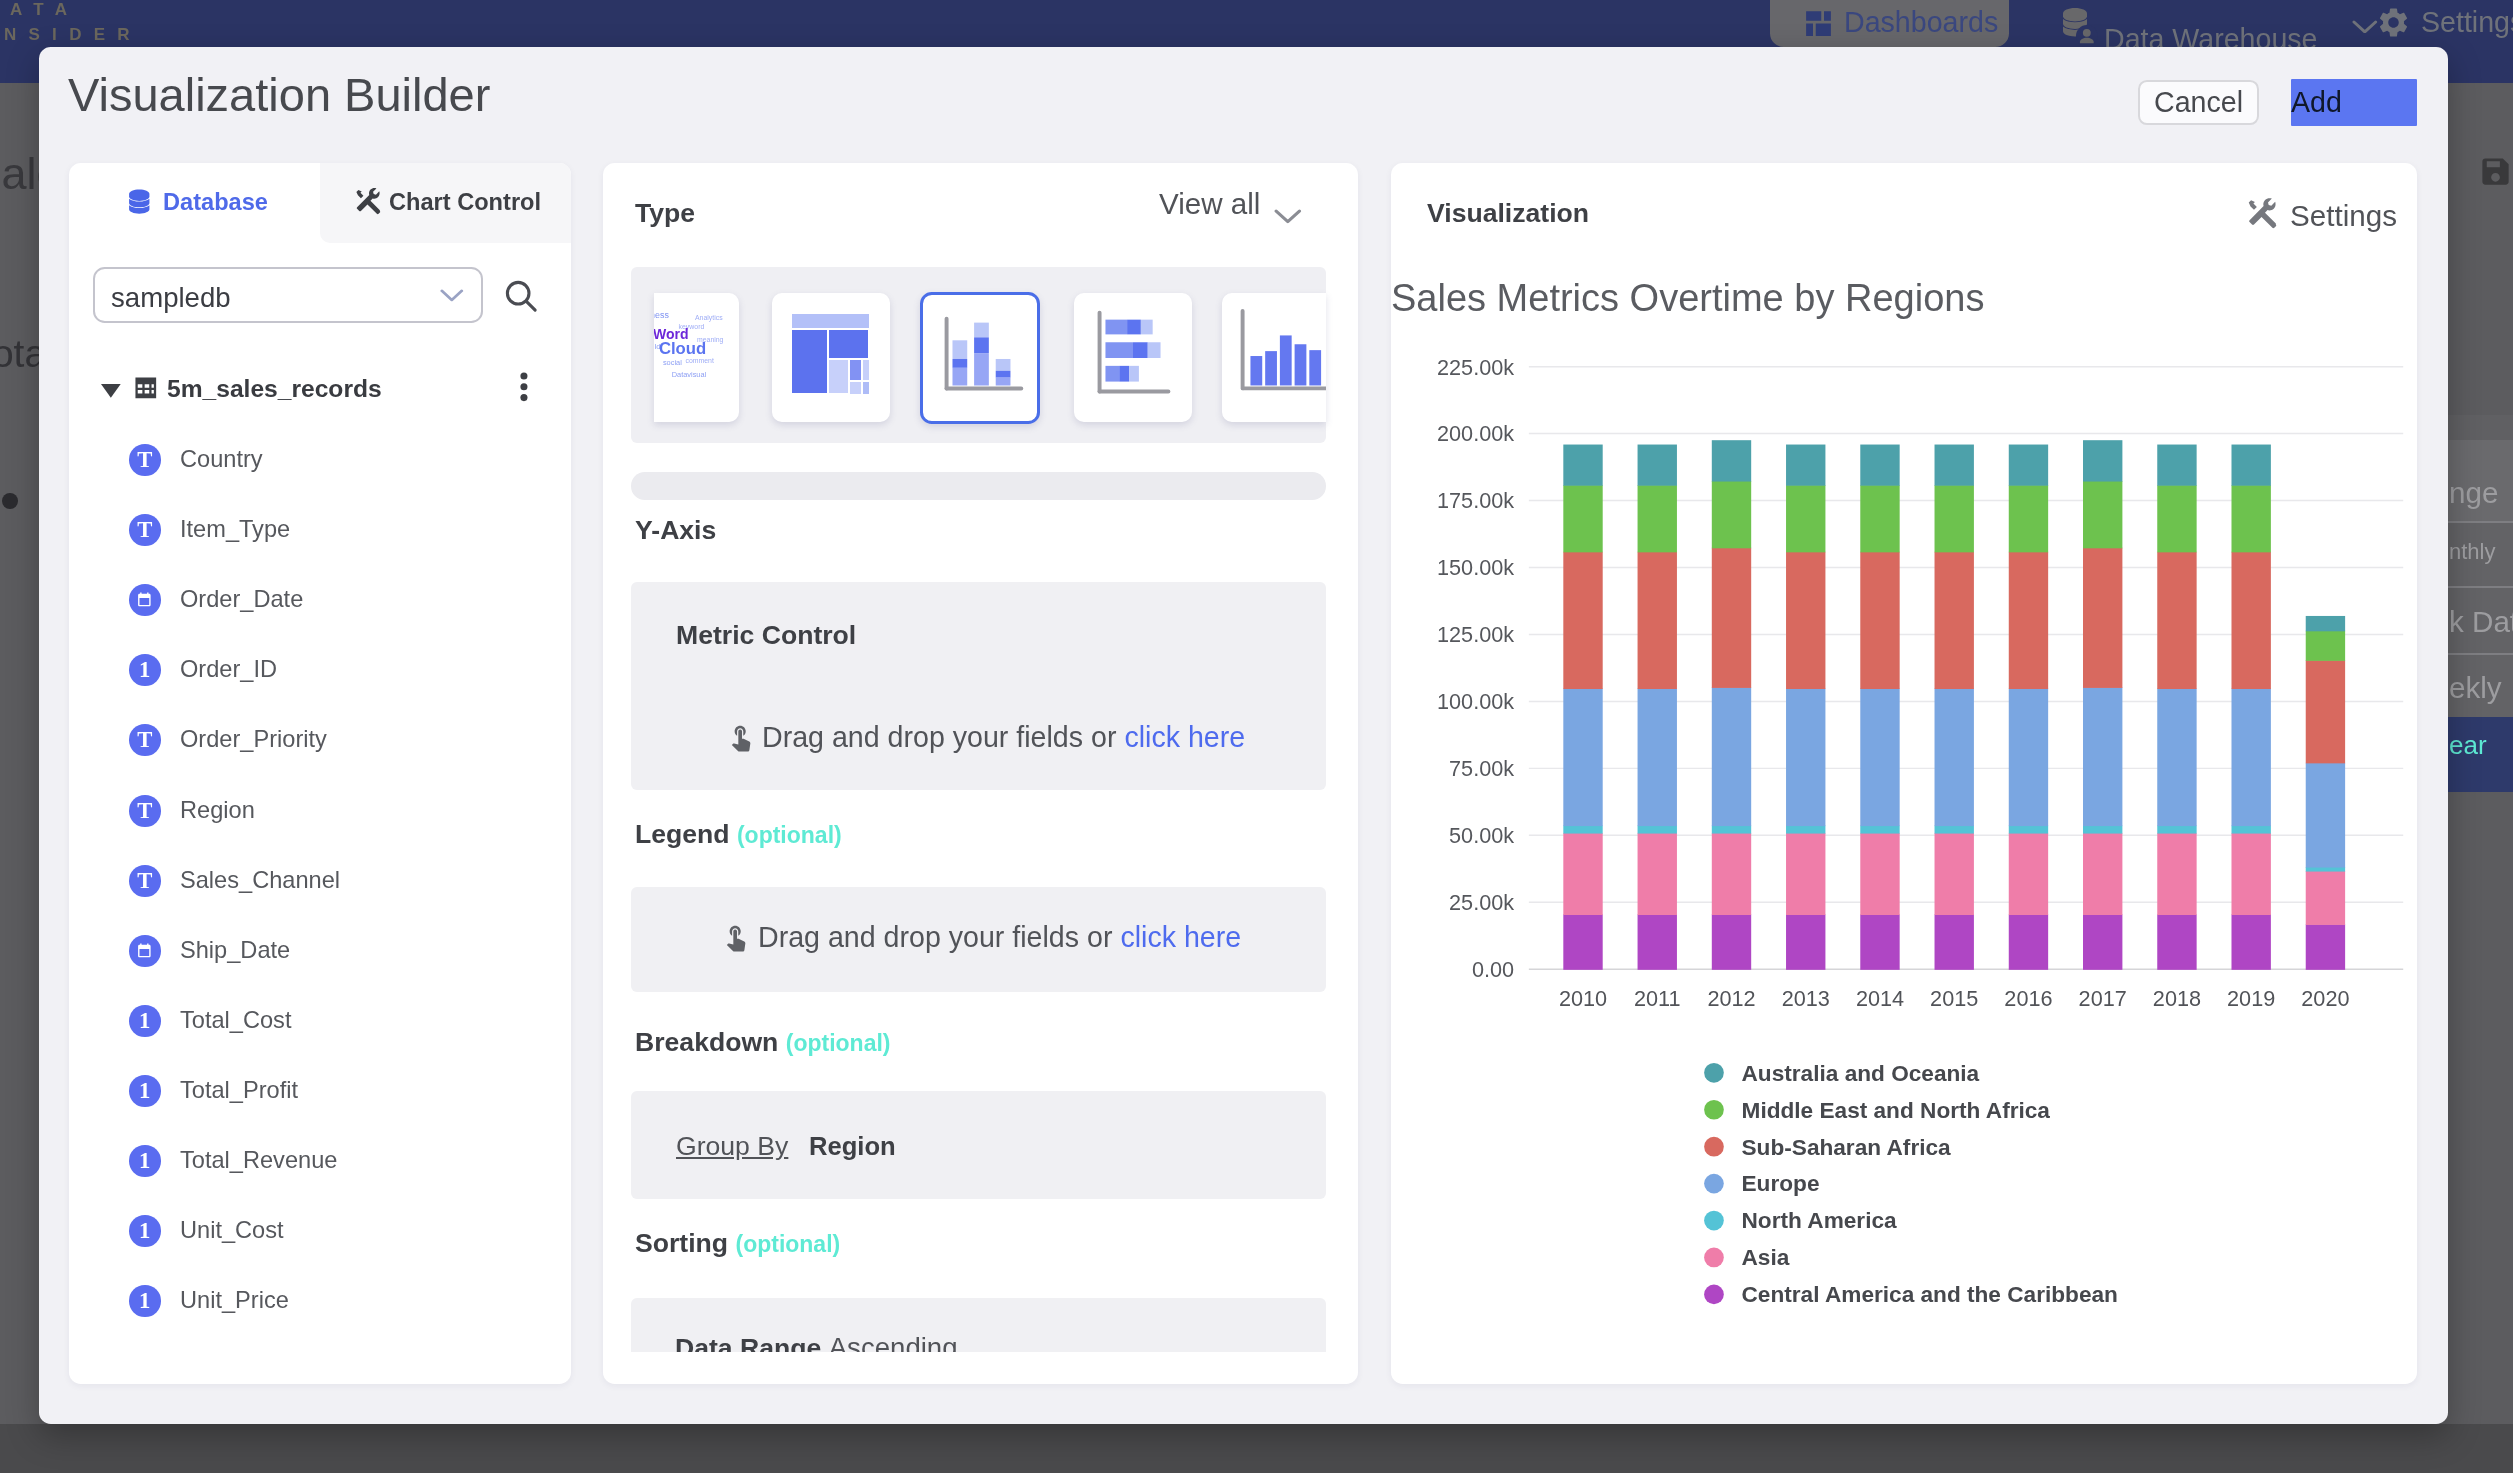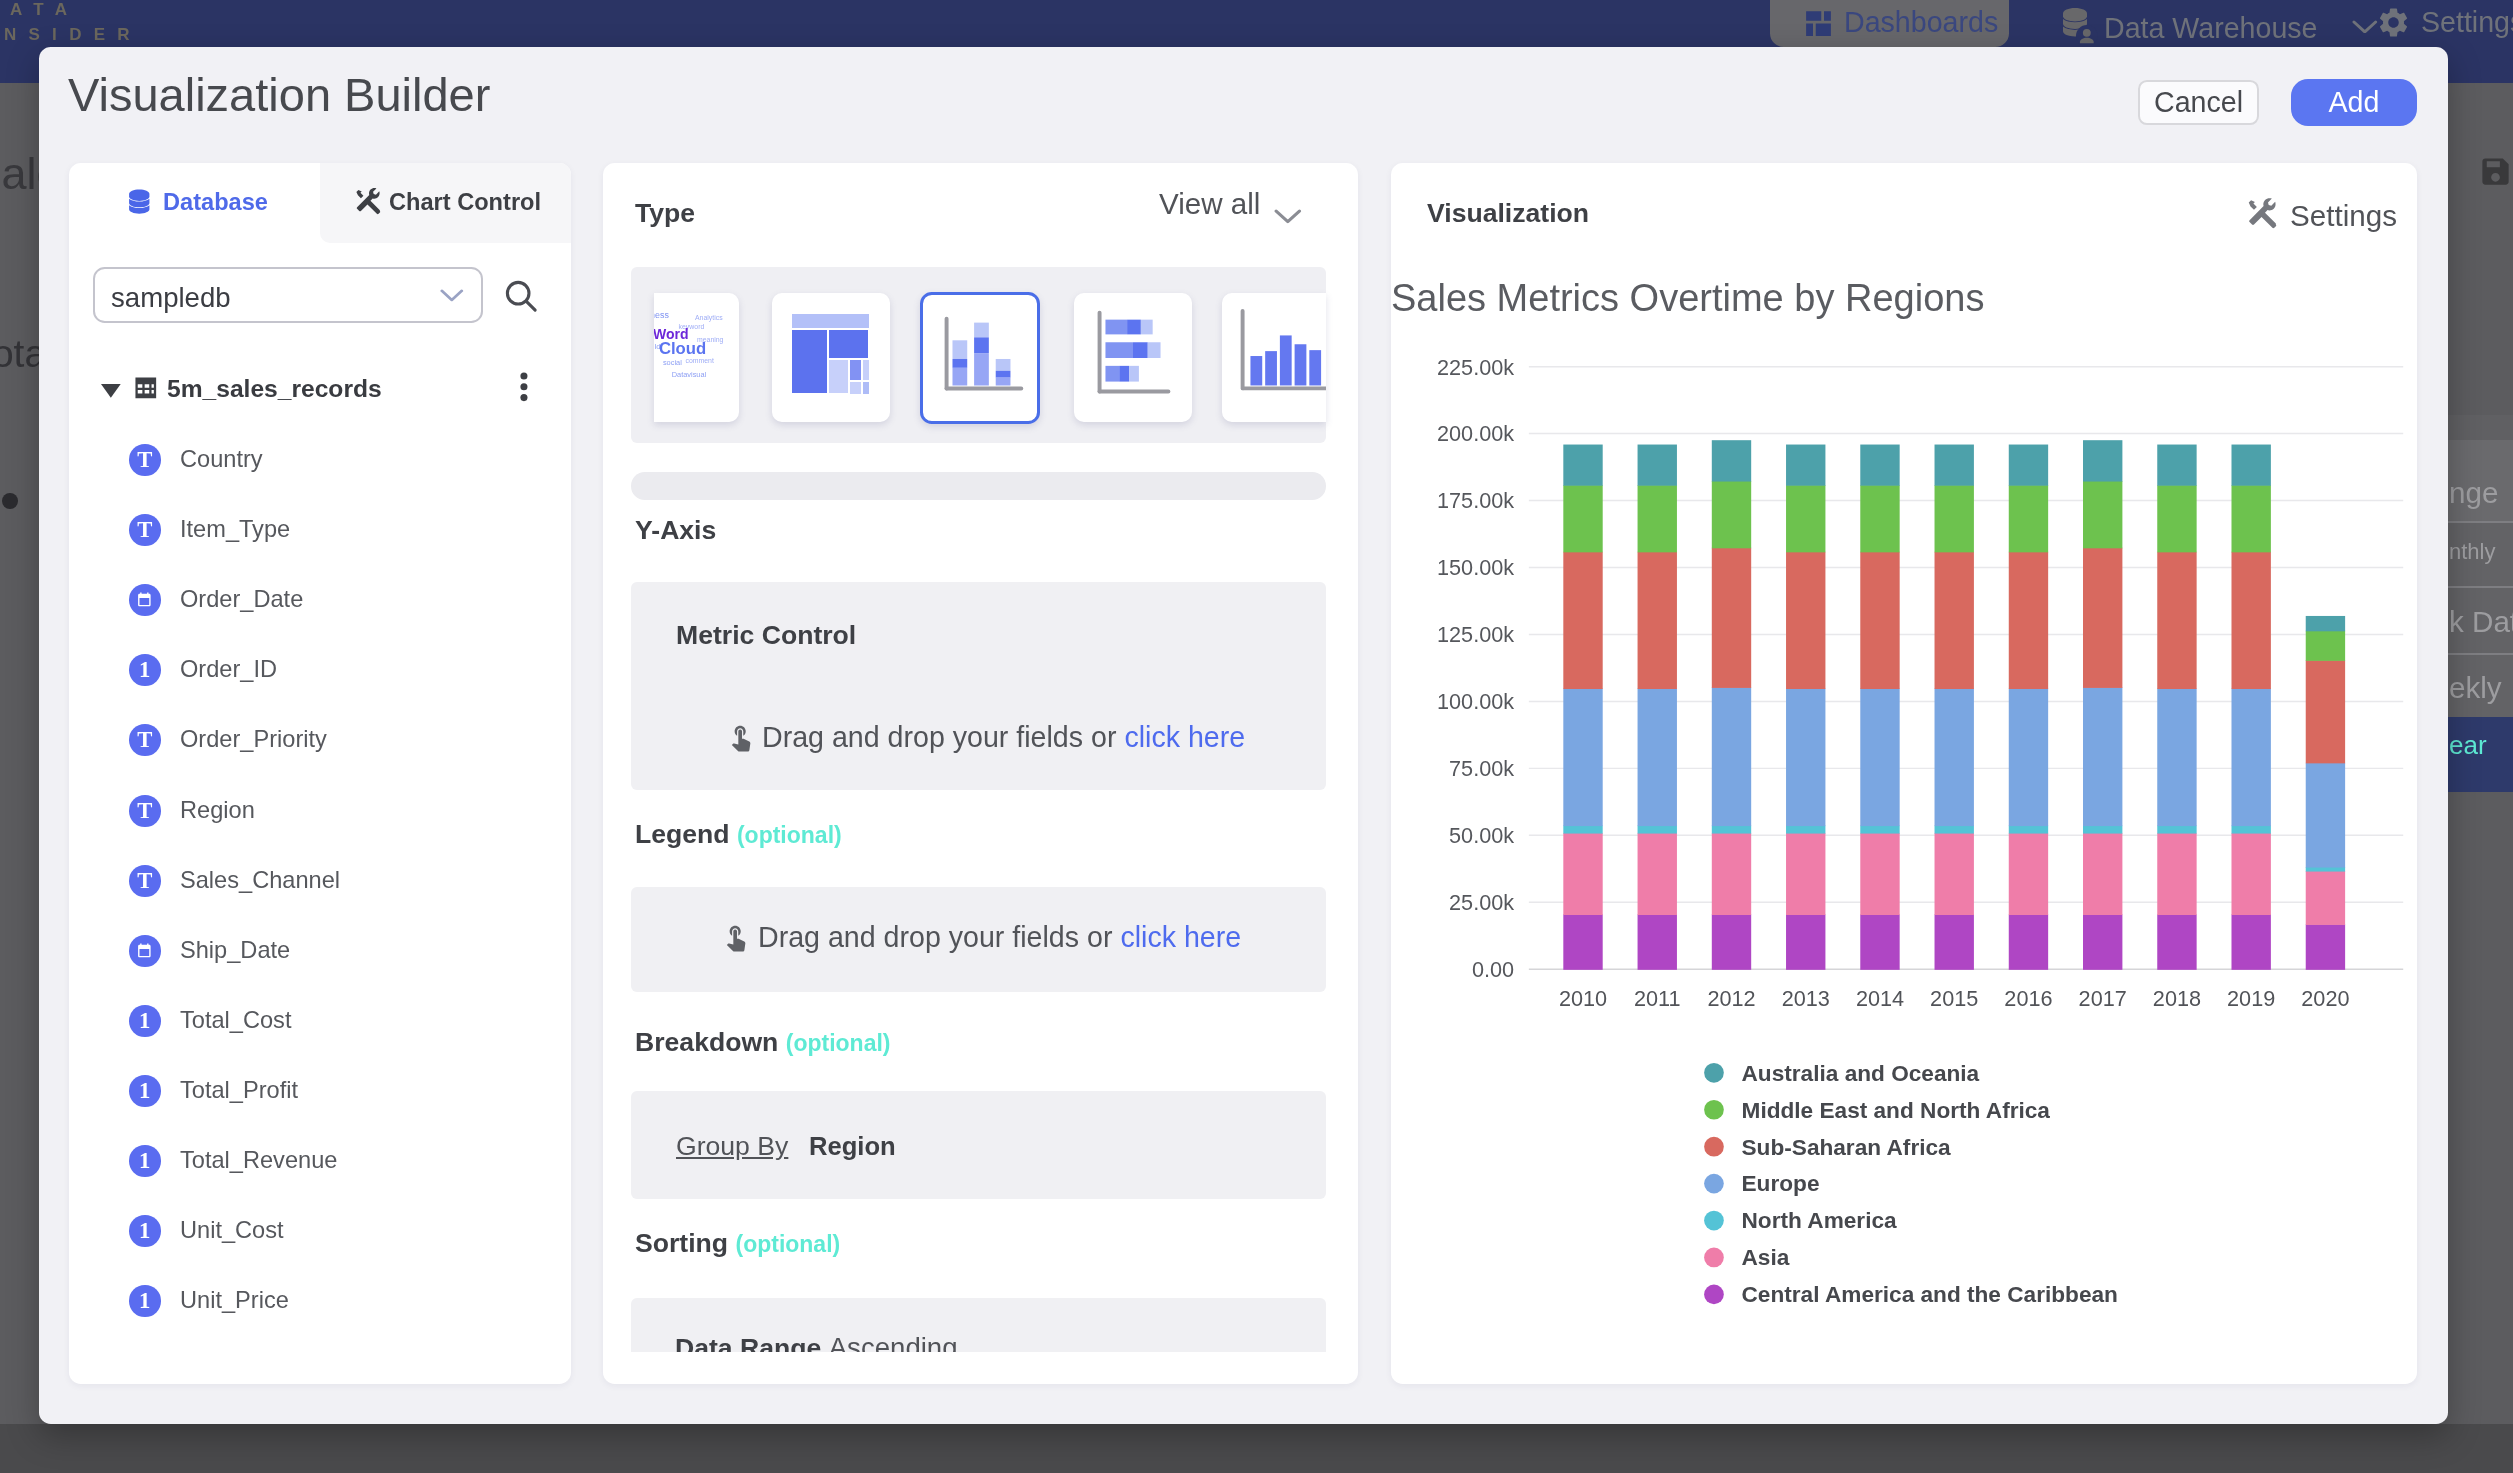--- a/index.html
+++ b/index.html
@@ -28,21 +28,21 @@
 <svg class="abs" style="left:2057px;top:4.9px" width="36" height="36" viewBox="0 0 24 24" fill="#68686a">
     <path d="M12 2C7.58 2 4 3.55 4 5.45v2.1C4 9.45 7.58 11 12 11s8-1.55 8-3.45v-2.1C20 3.55 16.42 2 12 2z"></path>
     <path d="M4 9.3v3.25c0 1.9 3.58 3.45 8 3.45s8-1.55 8-3.45V9.3c-1.7 1.5-4.9 2.2-8 2.2s-6.3-.7-8-2.2z"></path>
     <path d="M4 14.4v3.15C4 19.45 7.58 21 12 21s8-1.55 8-3.45V14.4c-1.7 1.5-4.9 2.2-8 2.2s-6.3-.7-8-2.2z"></path>
   </svg>
 <svg class="abs" style="left:2075px;top:23.6px" width="23.6" height="23.6" viewBox="0 0 24 24" fill="#68686a">
     <circle cx="12" cy="12" r="11" fill="#2b3464"></circle>
     <circle cx="12" cy="9" r="4"></circle>
     <path d="M12 14c-3.5 0-7 1.8-7 4v1.5h14V18c0-2.2-3.5-4-7-4z"></path>
   </svg>
-<div class="abs navtx" style="left:2104px;top:12px">Data Warehouse</div>
+<div class="abs navtx" style="left:2104px;top:23px">Data Warehouse</div>
 <svg class="abs" style="left:2352px;top:19.7px" width="25.6" height="13.8" viewBox="0 0 26 14">
     <polyline points="2,2 13,12 24,2" fill="none" stroke="#6f727a" stroke-width="3" stroke-linecap="round" stroke-linejoin="round"></polyline>
   </svg>
 <svg class="abs" style="left:2376px;top:4.9px" width="35" height="35" viewBox="0 0 24 24" fill="#6f727a">
     <path d="M19.14 12.94c.04-.3.06-.61.06-.94 0-.32-.02-.64-.07-.94l2.03-1.58c.18-.14.23-.41.12-.61l-1.92-3.32c-.12-.22-.37-.29-.59-.22l-2.39.96c-.5-.38-1.03-.7-1.62-.94l-.36-2.54c-.04-.24-.24-.41-.48-.41h-3.84c-.24 0-.43.17-.47.41l-.36 2.54c-.59.24-1.13.57-1.62.94l-2.39-.96c-.22-.08-.47 0-.59.22L2.74 8.87c-.12.21-.08.47.12.61l2.03 1.58c-.05.3-.09.63-.09.94s.02.64.07.94l-2.03 1.58c-.18.14-.23.41-.12.61l1.92 3.32c.12.22.37.29.59.22l2.39-.96c.5.38 1.03.7 1.62.94l.36 2.54c.05.24.24.41.48.41h3.84c.24 0 .44-.17.47-.41l.36-2.54c.59-.24 1.13-.56 1.62-.94l2.39.96c.22.08.47 0 .59-.22l1.92-3.32c.12-.22.07-.47-.12-.61l-2.01-1.58zM12 15.6c-1.98 0-3.6-1.62-3.6-3.6s1.62-3.6 3.6-3.6 3.6 1.62 3.6 3.6-1.62 3.6-3.6 3.6z"></path>
   </svg>
 <div class="abs navtx" style="left:2421px;top:5.9px">Settings</div>
 <div class="abs" style="left:-28.6px;top:148px;font-size:45px;color:#39393d">Sales</div>
 <div class="abs" style="left:-27.6px;top:332px;font-size:39px;color:#333337">Total</div>
 <div class="abs" style="left:2px;top:493px;width:15.8px;height:15.8px;border-radius:50%;background:#2b2b2f"></div>
@@ -58,21 +58,21 @@
 <div class="abs" style="left:2423px;top:717px;width:91px;height:75px;background:#2e3a6b"></div>
 <div class="abs" style="left:2449px;top:476px;font-size:29.6px;color:#9d9da0">nge</div>
 <div class="abs" style="left:2449px;top:539px;font-size:22px;color:#9d9da0">nthly</div>
 <div class="abs" style="left:2449px;top:605px;font-size:29.6px;color:#9d9da0">k Date</div>
 <div class="abs" style="left:2449px;top:671px;font-size:29.6px;color:#9d9da0">ekly</div>
 <div class="abs" style="left:2449px;top:730px;font-size:26px;color:#5eead4">ear</div>
 <div class="abs" style="left:0;top:1424px;width:2514px;height:49px;background:#4a4a4c"></div>
 <div class="abs" style="left:39px;top:47px;width:2409px;height:1377px;background:#f1f1f5;border-radius:11.8px;box-shadow:0 11.8px 33px rgba(0,0,0,.28)"></div>
 <div class="abs" style="left:68px;top:67px;font-size:47px;color:#47494e">Visualization Builder</div>
 <div class="abs" style="left:2138px;top:80px;width:121px;height:45px;background:#fbfbfd;border:2px solid #d8d8dc;border-radius:8.9px;text-align:center;line-height:41px;font-size:28.6px;color:#47494e">Cancel</div>
-<div class="abs" style="left:2291px;top:79px;width:126px;height:47px;background:#5b76f1;border-radius:17px;text-align:center;line-height:47px;font-size:28.6px;color:#ffffff">Add</div>
+<div class="abs" style="left:2291px;top:79px;width:126px;height:47px;background:#5b76f1;border-radius:1px;text-align:left;line-height:47px;font-size:28.6px;color:#0f172a">Add</div>
 <div class="card" style="left:69px;top:163px;width:502px;height:1221px"></div>
 <div class="abs" style="left:320px;top:163px;width:251px;height:80px;background:#f6f6f8;border-radius:0 11.8px 0 9.9px"></div>
 <svg class="abs" style="left:124px;top:187px" width="30.5" height="30.5" viewBox="0 0 24 24" fill="#4a66e8">
     <path d="M12 2C7.58 2 4 3.55 4 5.45v2.1C4 9.45 7.58 11 12 11s8-1.55 8-3.45v-2.1C20 3.55 16.42 2 12 2z"></path>
     <path d="M4 9.3v3.25c0 1.9 3.58 3.45 8 3.45s8-1.55 8-3.45V9.3c-1.7 1.5-4.9 2.2-8 2.2s-6.3-.7-8-2.2z"></path>
     <path d="M4 14.4v3.15C4 19.45 7.58 21 12 21s8-1.55 8-3.45V14.4c-1.7 1.5-4.9 2.2-8 2.2s-6.3-.7-8-2.2z"></path>
   </svg>
 <div class="abs" style="left:163px;top:189px;font-size:23.6px;font-weight:bold;color:#4f6ae9">Database</div>
 <svg class="abs" style="left:354px;top:188px" width="28.6" height="28.6" viewBox="0 0 24 24" fill="#3d3f44">
     <path d="M21.7 18.6l-7.9-7.9 1.9-1.9c.4.1.8.2 1.3.2 2.5 0 4.5-2 4.5-4.5 0-.6-.1-1.2-.3-1.7l-2.8 2.8-1.9-.5-.5-1.9L18.8.4c-.5-.2-1.1-.3-1.7-.3-2.5 0-4.5 2-4.5 4.5 0 .4.1.9.2 1.3L2.6 16.1c-.4.4-.4 1 0 1.4l1.8 1.8c.4.4 1 .4 1.4 0l5.5-5.5 7.9 7.9c.4.4 1 .4 1.4 0l1.1-1.1c.4-.4.4-1 0-1.4z"></path>

